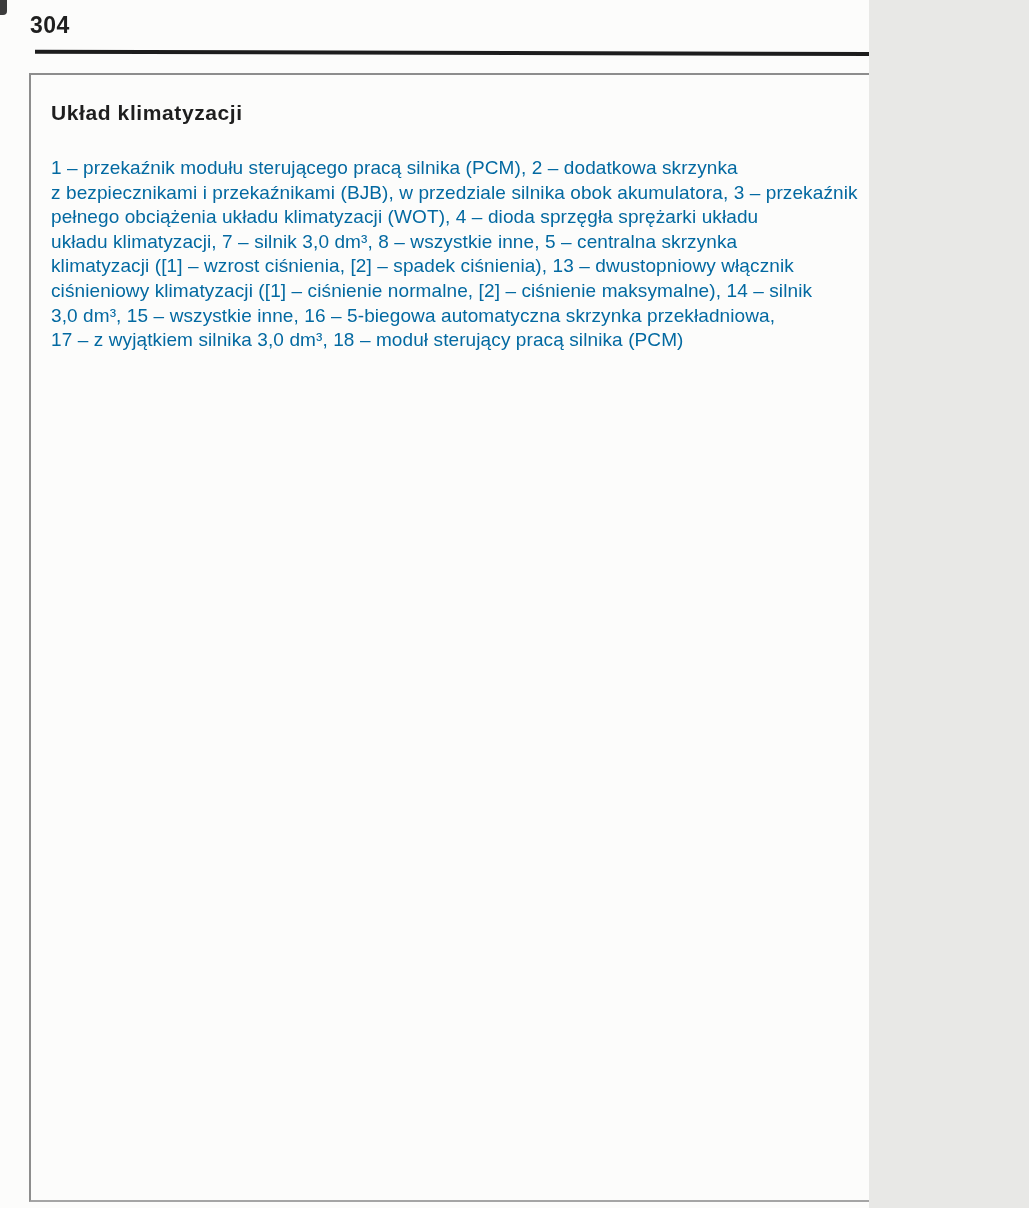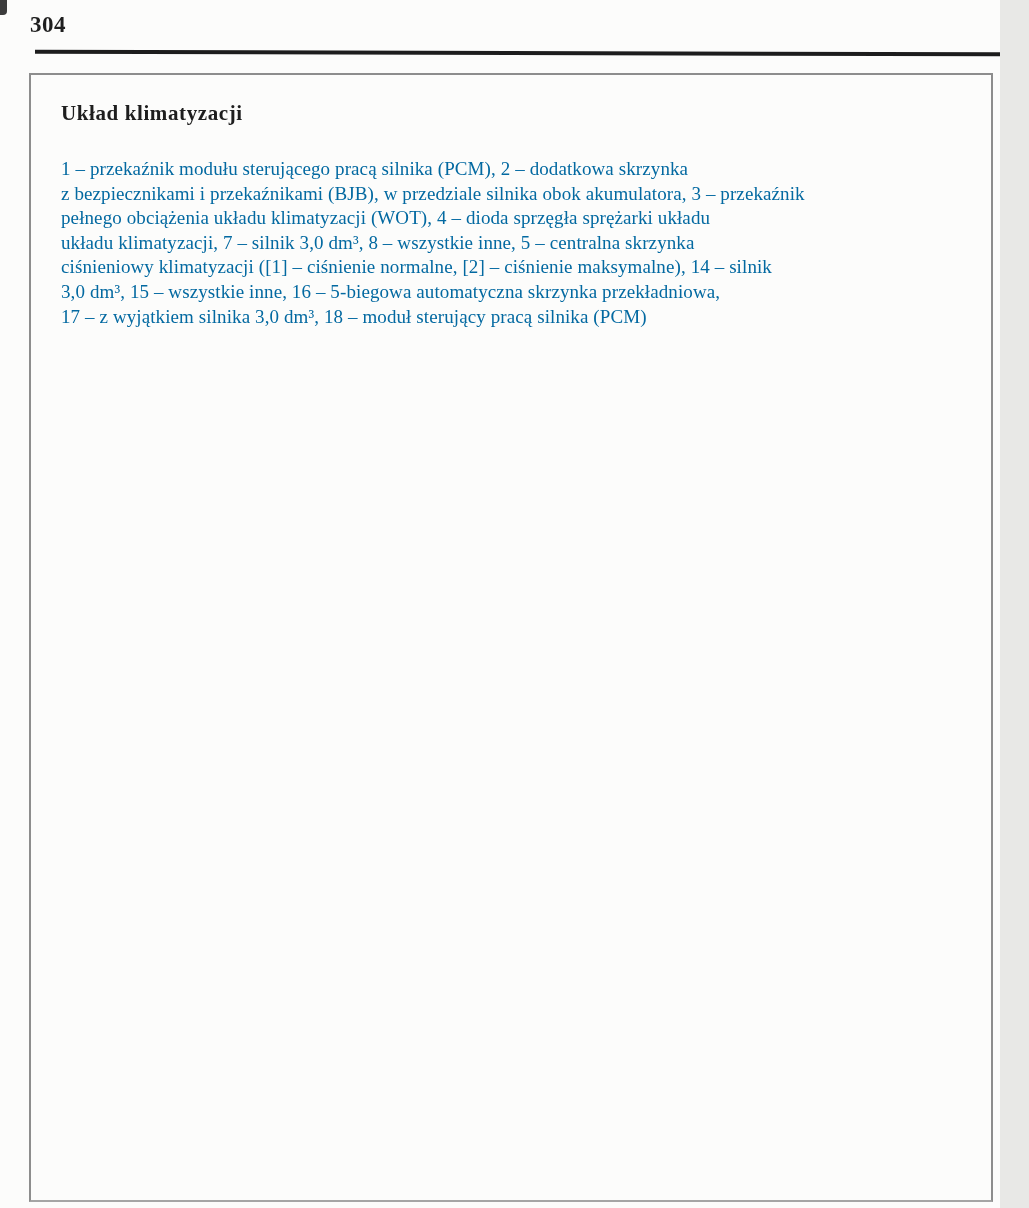--- a/index.html
+++ b/index.html
@@ -2,25 +2,25 @@
 <html lang="pl"><head>
 <meta charset="utf-8">
 <style>
   html, body {
     margin: 0;
     padding: 0;
     background: #e8e8e6;
   }
   .page {
     position: relative;
-    width: 1000px;
+    width: 869px;
     height: 1208px;
     background: #fcfcfb;
     overflow: hidden;
-    font-family: Liberation Serif, serif;
+    font-family: Liberation Sans, sans-serif;
     color: #262626;
   }
   
   .corner-artifact {
     position: absolute;
     left: 0;
     top: 0;
     width: 7px;
     height: 15px;
     background: #3c3c3c;
@@ -58,21 +58,21 @@
   .content-box {
     position: absolute;
     left: 29px;
     top: 73px;
     width: 964px;
     height: 1129px;
     border: 2px solid #8d8d8d;
     border-bottom-color: #a5a5a5;
     box-sizing: border-box;
     background: #fcfcfb;
-    padding: 26px 28px 0 30px;
+    padding: 26px 28px 0 20px;
   }
   .section-title {
     margin: 0;
     font-size: 21px;
     font-weight: bold;
     letter-spacing: 0.6px;
     color: #1e1e1e;
   }
   .legend {
     margin: 31px 0 0 0;
@@ -100,20 +100,21 @@
 
   <section class="content-box">
 
     <h1 class="section-title">Układ klimatyzacji</h1>
 
     <p class="legend">
       <span class="legend-line">1 – przekaźnik modułu sterującego pracą silnika (PCM), 2 – dodatkowa skrzynka</span>
       <span class="legend-line">z bezpiecznikami i przekaźnikami (BJB), w przedziale silnika obok akumulatora, 3 – przekaźnik</span>
       <span class="legend-line">pełnego obciążenia układu klimatyzacji (WOT), 4 – dioda sprzęgła sprężarki układu</span>
       <span class="legend-line">układu klimatyzacji, 7 – silnik 3,0 dm³, 8 – wszystkie inne, 5 – centralna skrzynka</span>
+      <span class="legend-line">klimatyzacji ([1] – wzrost ciśnienia, [2] – spadek ciśnienia), 13 – dwustopniowy włącznik</span>
       <span class="legend-line">ciśnieniowy klimatyzacji ([1] – ciśnienie normalne, [2] – ciśnienie maksymalne), 14 – silnik</span>
       <span class="legend-line">3,0 dm³, 15 – wszystkie inne, 16 – 5-biegowa automatyczna skrzynka przekładniowa,</span>
       <span class="legend-line">17 – z wyjątkiem silnika 3,0 dm³, 18 – moduł sterujący pracą silnika (PCM)</span>
     </p>
 
   </section>
 
 </div>
 
 </body></html>

